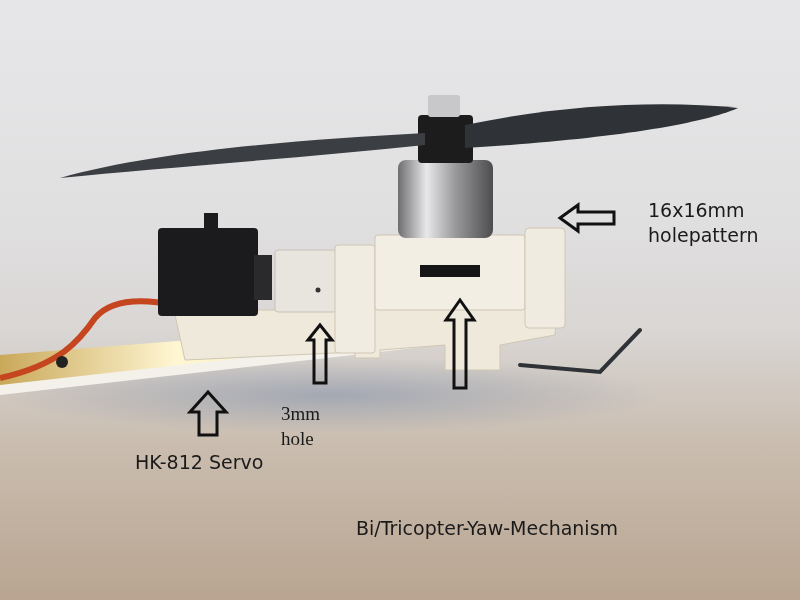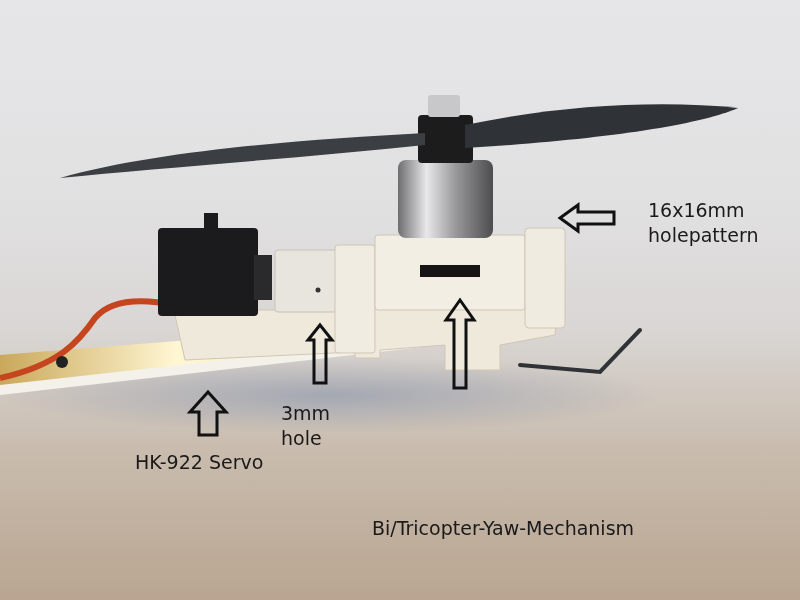--- a/index.html
+++ b/index.html
@@ -67,20 +67,20 @@
 
     <path d="M560,218 L578,205 L578,212 L614,212 L614,224 L578,224 L578,231 Z" fill="none" stroke="#111" stroke-width="3"></path>
     <path d="M208,392 L226,412 L217,412 L217,435 L199,435 L199,412 L190,412 Z" fill="none" stroke="#111" stroke-width="3"></path>
     <path d="M320,325 L332,340 L326,340 L326,383 L314,383 L314,340 L308,340 Z" fill="none" stroke="#111" stroke-width="3"></path>
     <path d="M460,300 L474,320 L466,320 L466,388 L454,388 L454,320 L446,320 Z" fill="none" stroke="#111" stroke-width="3"></path>
   </svg>
 
   <div class="label" style="left:648px; top:198px;"><span>16x16mm</span>
 <span>holepattern</span></div>
 
-  <div class="label" style="left:281px; top:401px;"><span>3mm</span>
+  <div class="label" style="left:281px; top:401px;font-family:Liberation Serif, serif;"><span>3mm</span>
 <span>hole</span></div>
 
 
-  <div class="label" style="left:135px; top:450px;">HK-922 Servo</div>
+  <div class="label" style="left:135px; top:450px;">HK-812 Servo</div>
 
-  <div class="title" style="left:372px; top:517px;">Bi/Tricopter-Yaw-Mechanism</div>
+  <div class="title" style="left:356px; top:517px;">Bi/Tricopter-Yaw-Mechanism</div>
 </div>
 
 </body></html>

